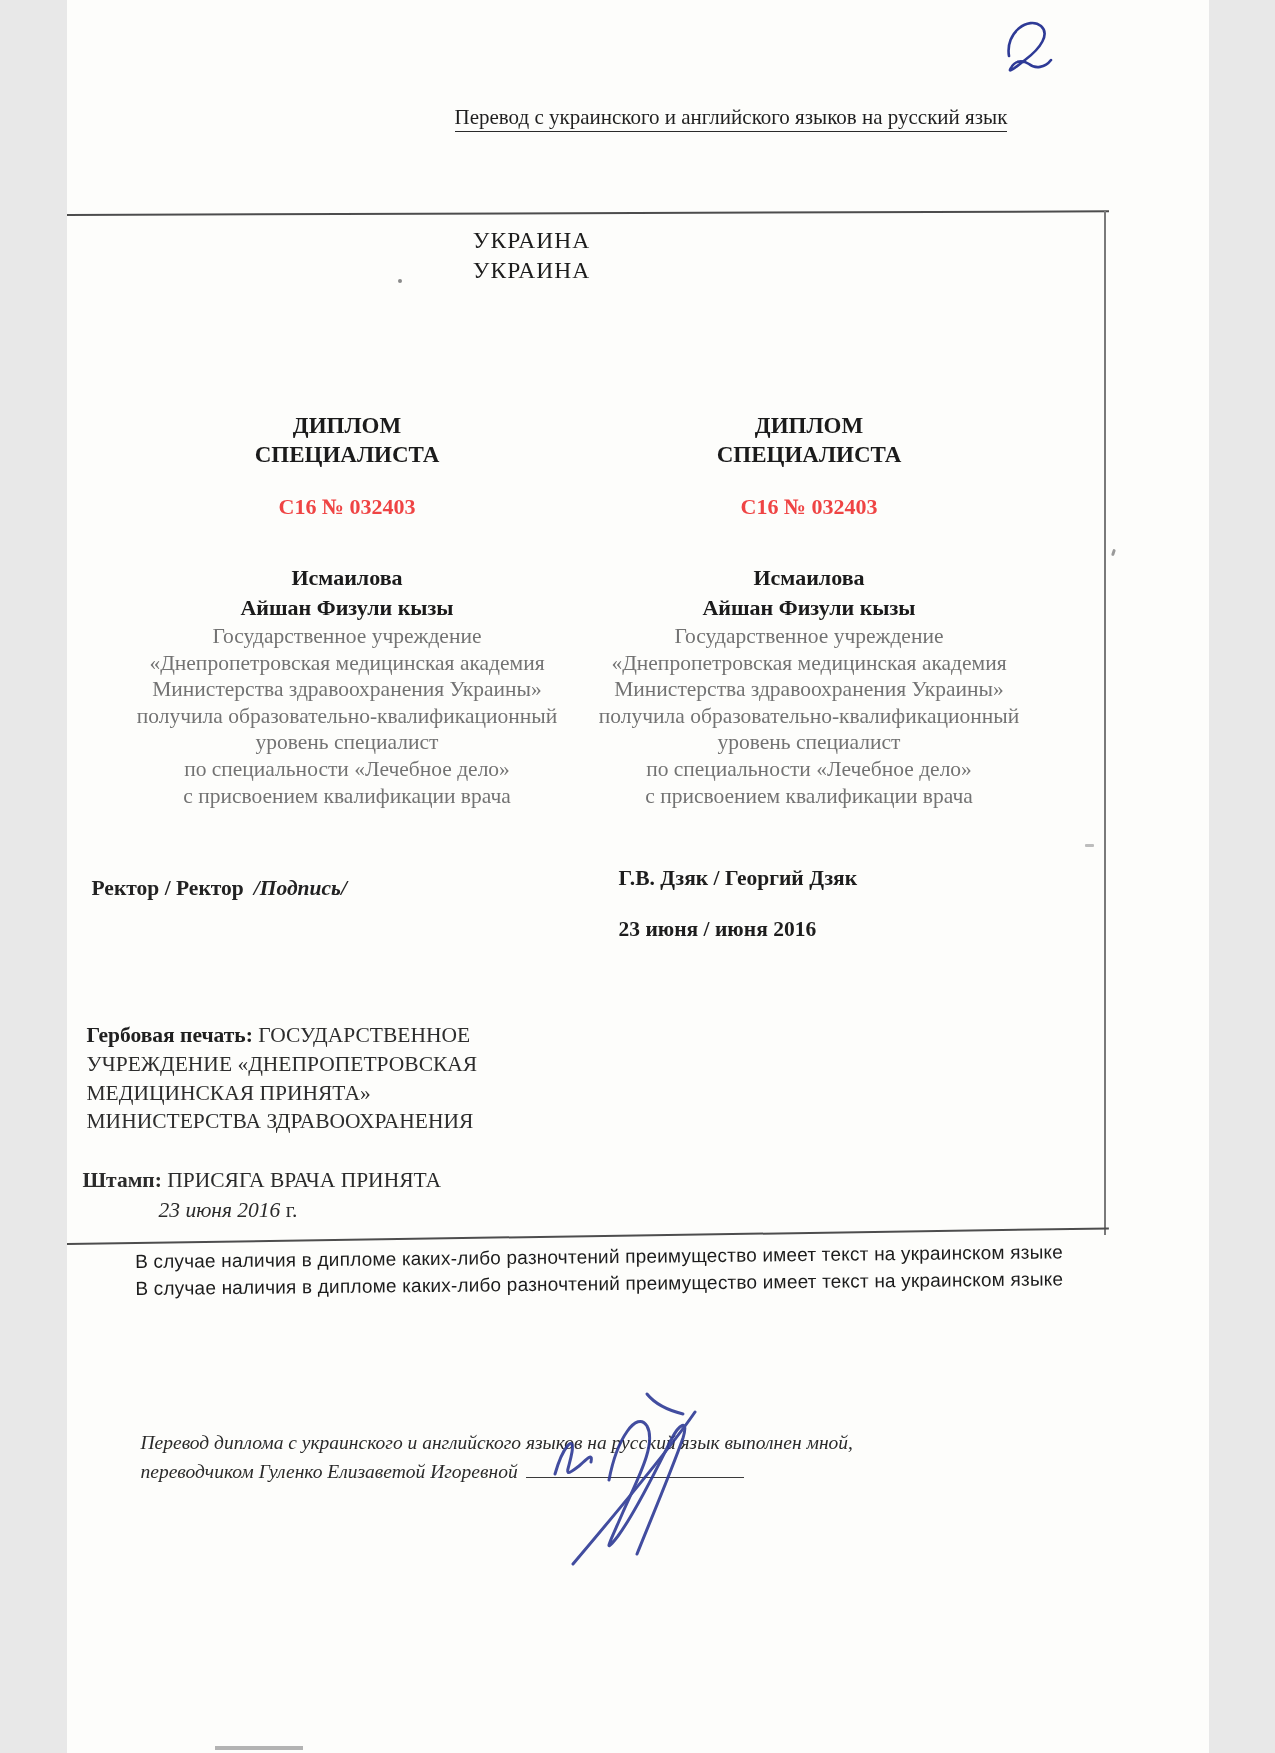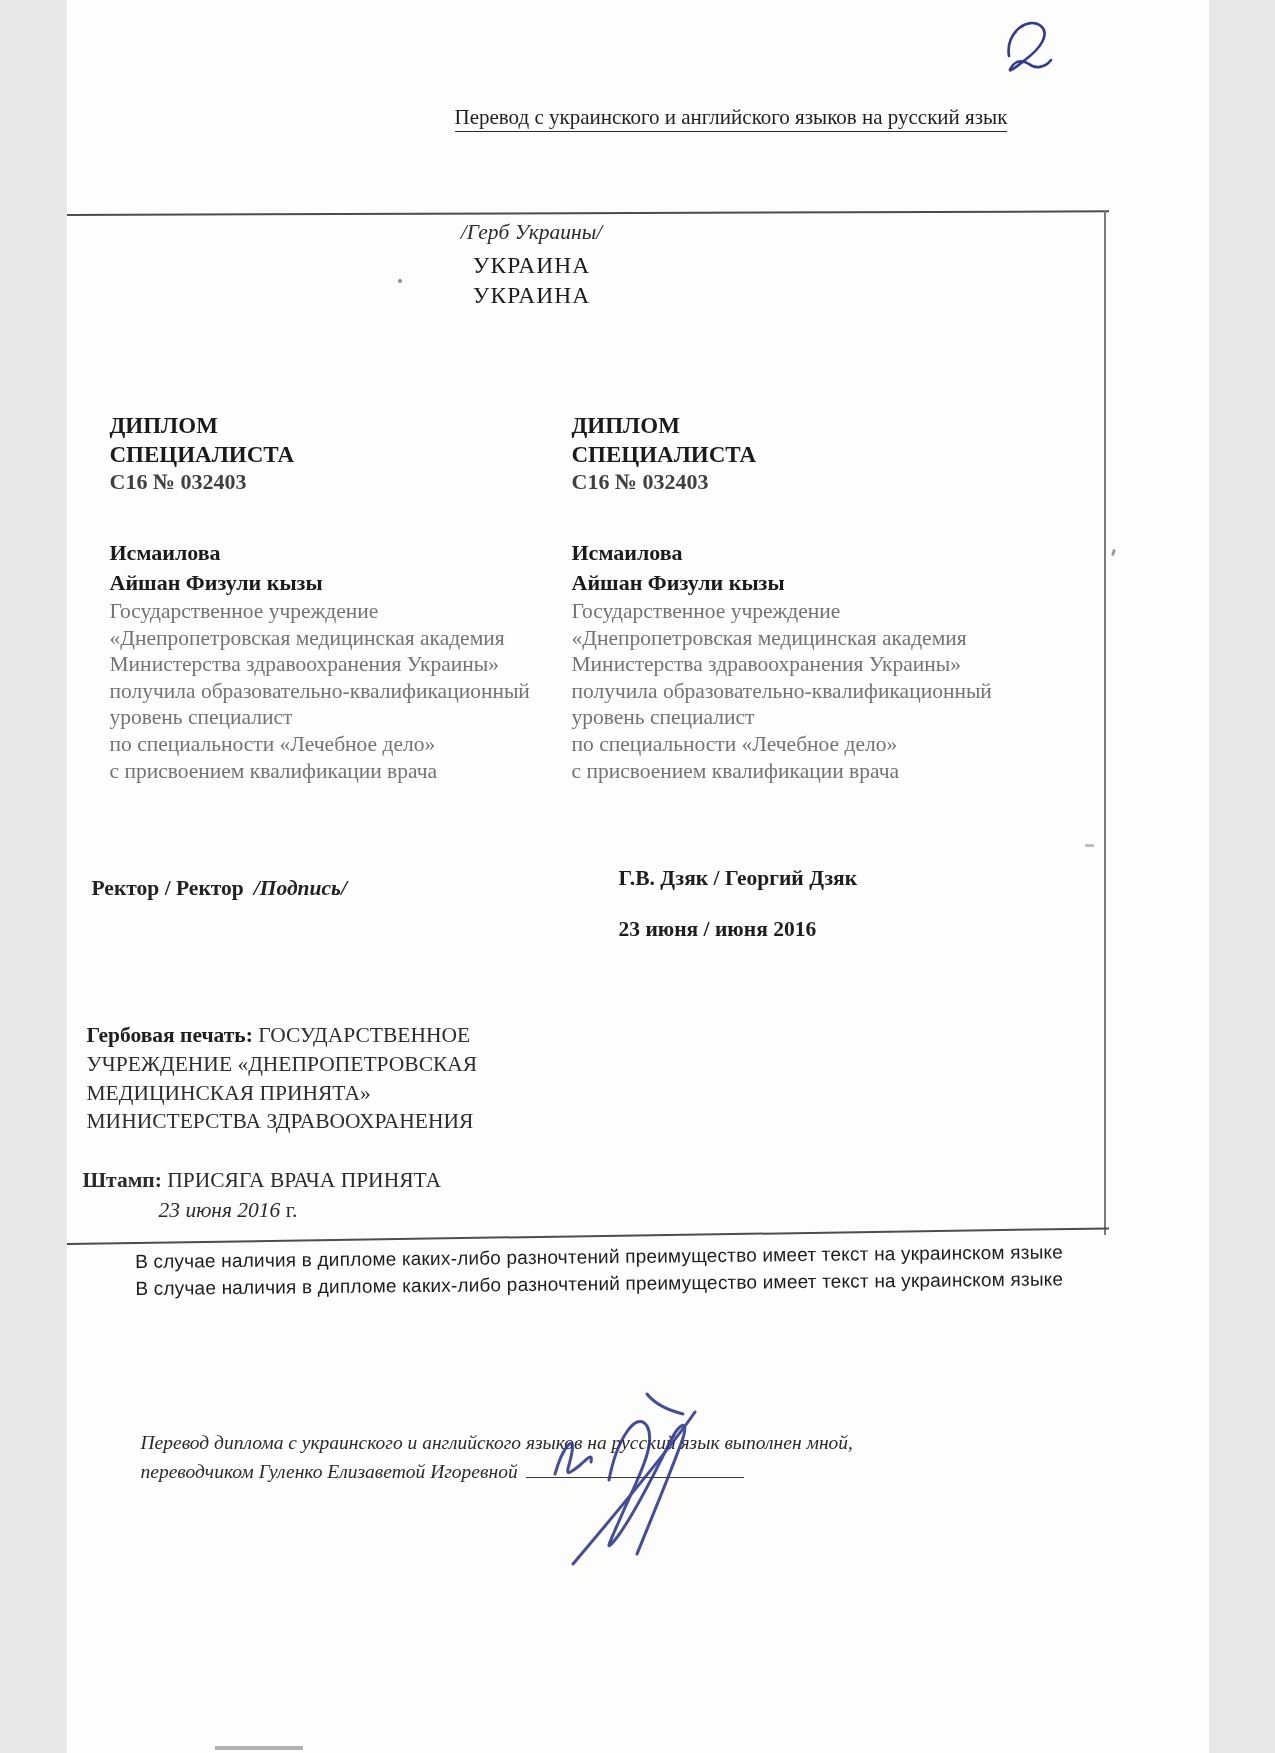--- a/index.html
+++ b/index.html
@@ -29,25 +29,25 @@
   .box-top    { position: absolute; left: -4px; top: 214px;  width: 1046px; height: 2px; background: #4d4d4d; transform: rotate(-0.2deg); transform-origin: left center; }
   .box-right  { position: absolute; left: 1037px; top: 211px; width: 2px; height: 1024px; background: #7a7a7a; }
   .box-bottom { position: absolute; left: -4px; top: 1243px; width: 1046px; height: 2px; background: #4d4d4d; transform: rotate(-0.85deg); transform-origin: left center; }
 
   
   .emblem { position: absolute; left: 250px; top: 220px; width: 430px; text-align: center; }
   .emblem .note { font-style: italic; font-size: 21.5px; color: #2b2b2b; }
   .emblem .country { font-size: 23.5px; letter-spacing: 1px; margin-top: 5px; line-height: 30px; color: #1d1d1d; }
 
   
-  .col { position: absolute; top: 411px; width: 475px; }
+  .col { position: absolute; top: 411px; width: 475px; text-align: center; }
   .col-left  { left: 43px;  }
   .col-right { left: 505px; }
   .doc-title  { font-weight: bold; font-size: 23px; line-height: 29px; color: #1b1b1b; }
-  .doc-number { font-weight: bold; font-size: 22px; color: #404040; }
+  .doc-number { font-weight: bold; font-size: 22px; margin-top: 25px; color: #ef4444; }
   .doc-name   { font-weight: bold; font-size: 22px; line-height: 30px; margin-top: 43px; color: #1b1b1b; }
   .doc-body   { font-size: 21.5px; line-height: 26.6px; color: #737373; }
 
   .rector-line { position: absolute; left: 25px; top: 876px; font-size: 21.5px; font-weight: bold; color: #222; white-space: nowrap; }
   .rector-line .sig-note { font-style: italic; margin-left: 10px; }
   .rector-name { position: absolute; left: 552px; top: 866px; font-size: 21.5px; font-weight: bold; color: #1d1d1d; white-space: nowrap; }
   .rector-date { position: absolute; left: 552px; top: 917px; font-size: 21.5px; font-weight: bold; color: #1d1d1d; white-space: nowrap; }
 
   
   .seal-block { position: absolute; left: 20px; top: 997px; width: 470px; font-size: 21.5px; line-height: 28.8px; color: #2d2d2d; margin-top: 24px; }
@@ -93,21 +93,20 @@
 
   <div class="header-line">
     <span>Перевод с украинского и английского языков на русский язык</span>
   </div>
 
   <div class="box-top"></div>
   <div class="box-right"></div>
   <div class="box-bottom"></div>
 
   <div class="emblem">
-    <div class="note">/Герб Украины/</div>
     <div class="country">УКРАИНА</div>
     <div class="country" style="margin-top:0;">УКРАИНА</div>
   </div>
 
   <div class="col col-left">
     <div class="doc-title">
       <div>ДИПЛОМ</div>
       <div>СПЕЦИАЛИСТА</div>
     </div>
     <div class="doc-number">С16 № 032403</div>

